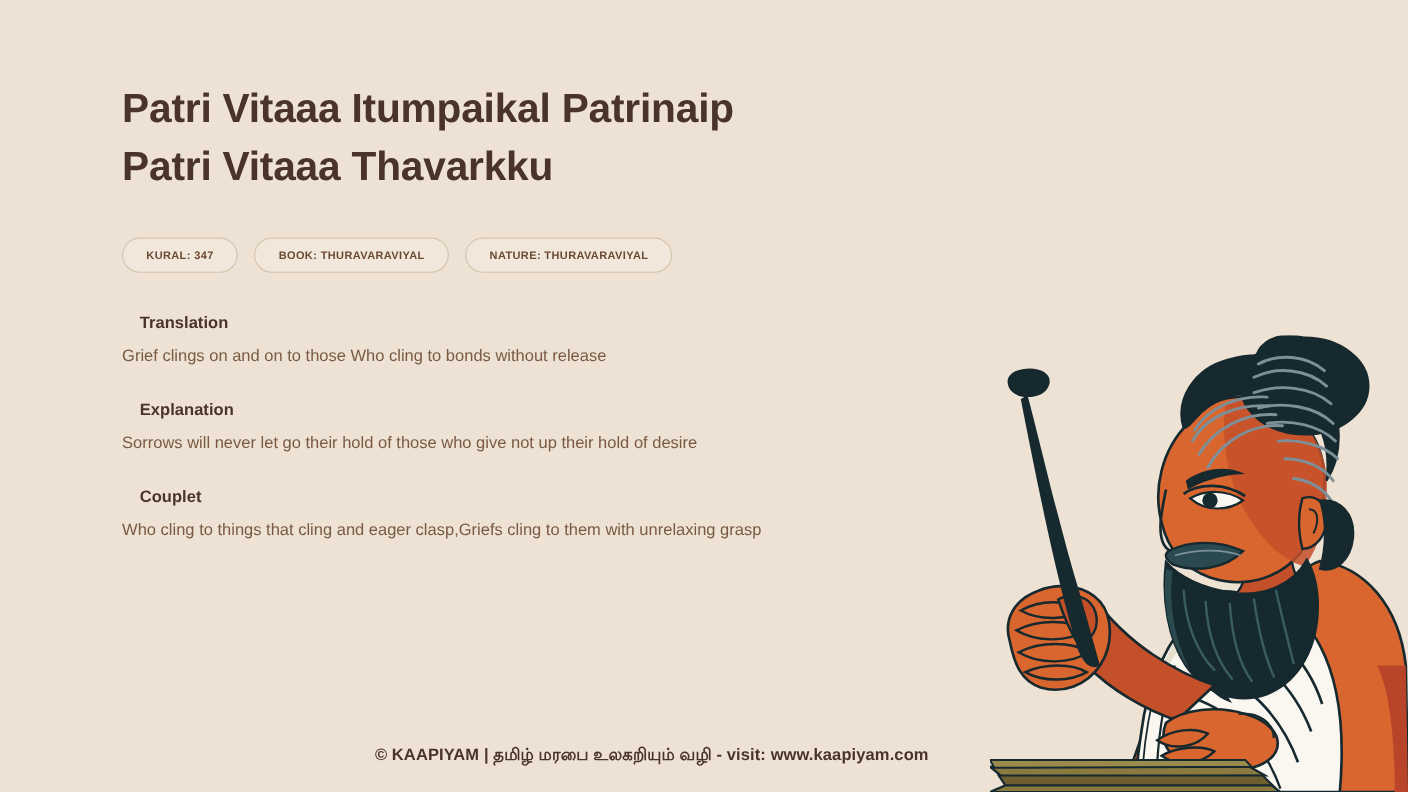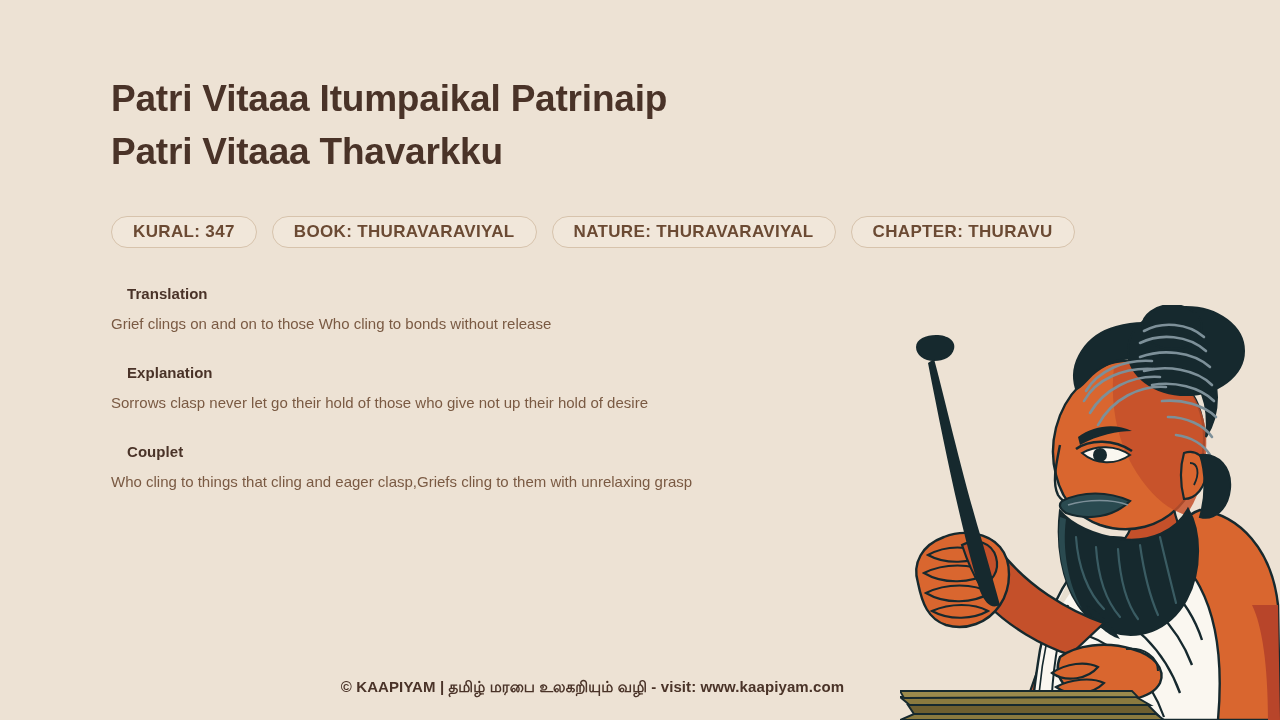--- a/index.html
+++ b/index.html
@@ -63,21 +63,21 @@
   .badge {
     height: 32px;
     display: flex;
     align-items: center;
     justify-content: center;
     padding: 0 21px;
     border: 1px solid #D7C3AC;
     border-radius: 16px;
     background: #F1E7DA;
     color: #6B4A33;
-    font-size: 17px;
+    font-size: 10px;
     font-weight: bold;
     letter-spacing: 0.35px;
     white-space: nowrap;
   }
 
   .section { margin-top: 30px; }
   .section.first { margin-top: 37px; }
 
   .section-heading {
     font-size: 15px;
@@ -244,31 +244,30 @@
 
   <div class="content">
 
     <h1 class="kural-title">Patri Vitaaa Itumpaikal Patrinaip
 Patri Vitaaa Thavarkku</h1>
 
     <div class="badges">
       <span class="badge">KURAL: 347</span>
       <span class="badge">BOOK: THURAVARAVIYAL</span>
       <span class="badge">NATURE: THURAVARAVIYAL</span>
-      <span class="badge">CHAPTER: THURAVU</span>
     </div>
 
     <div class="section first">
       <div class="section-heading">Translation</div>
       <div class="section-body">Grief clings on and on to those Who cling to bonds without release</div>
     </div>
 
     <div class="section">
       <div class="section-heading">Explanation</div>
-      <div class="section-body">Sorrows clasp never let go their hold of those who give not up their hold of desire</div>
+      <div class="section-body">Sorrows will never let go their hold of those who give not up their hold of desire</div>
     </div>
 
     <div class="section">
       <div class="section-heading">Couplet</div>
       <div class="section-body">Who cling to things that cling and eager clasp,Griefs cling to them with unrelaxing grasp</div>
     </div>
 
   </div>
 
   <div class="footer">© KAAPIYAM | தமிழ் மரபை உலகறியும் வழி - visit: www.kaapiyam.com</div>

